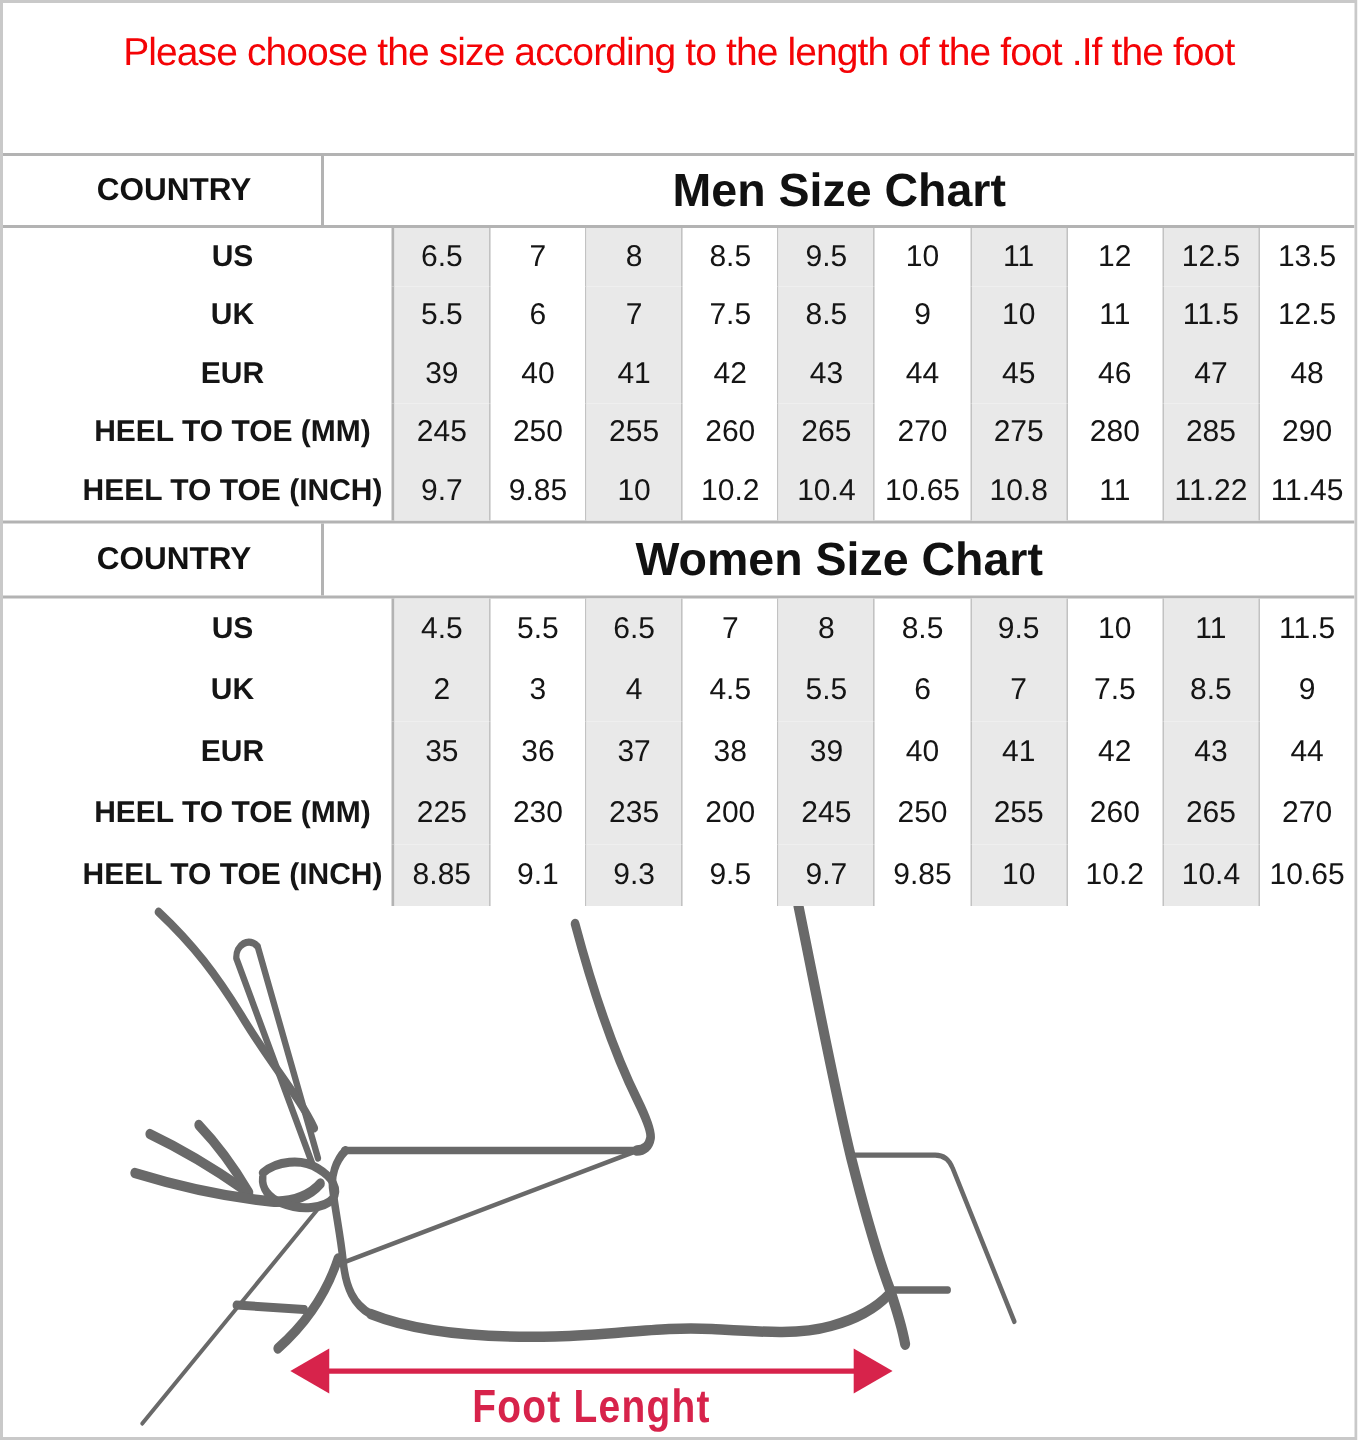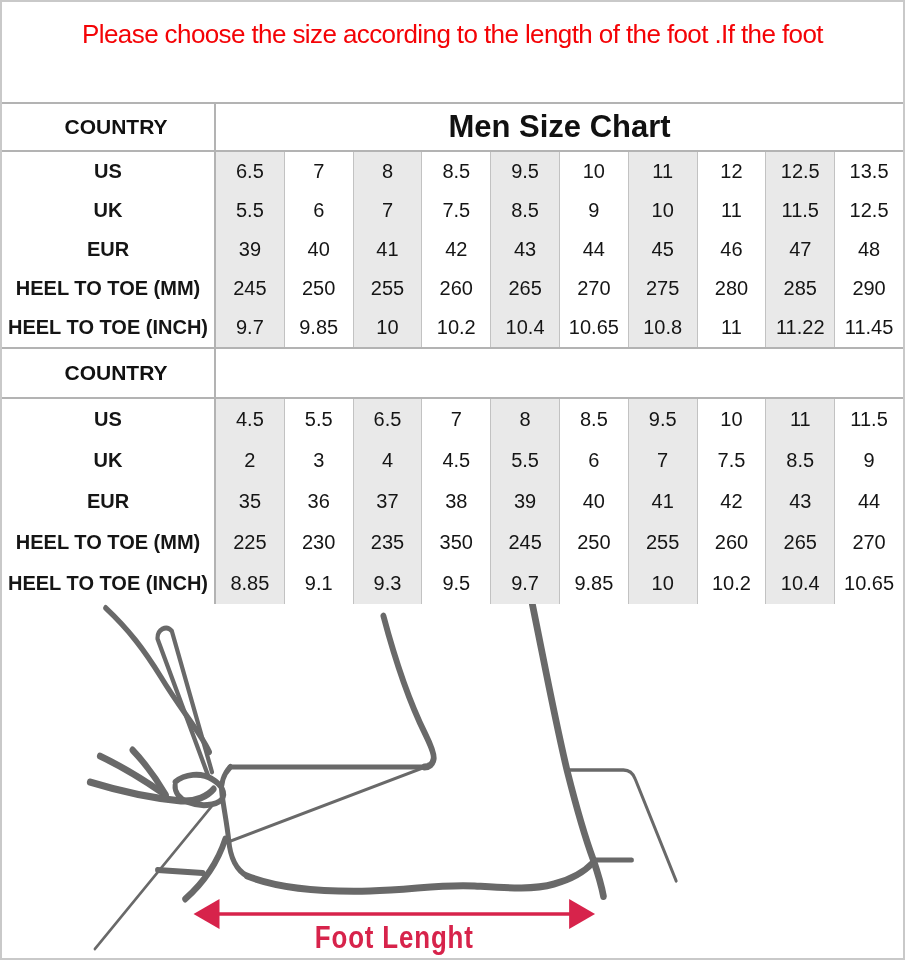--- a/index.html
+++ b/index.html
@@ -39,21 +39,21 @@
     box-sizing:border-box;
     border-right:2px solid #b3b3b3;
     display:flex;align-items:center;justify-content:center;
     font-weight:bold;font-size:21px;color:#111;padding-left:16px;
   }
   .thead .title{
     flex:1;
     display:flex;align-items:center;justify-content:center;
     font-weight:bold;font-size:31px;color:#111;
   }
-  .trow{display:flex;height:39px;}
+  .trow{display:flex;height:39px;margin-left:47px;}
   .size-table.women .trow{height:41px;}
   .cell{
     box-sizing:border-box;
     display:flex;align-items:center;justify-content:center;
     font-size:20px;color:#151515;
   }
   .cell.label{
     width:214px;flex:0 0 214px;
     border-right:2px solid #b3b3b3;
     font-weight:bold;
@@ -150,20 +150,21 @@
           <div class="cell val">11</div>
           <div class="cell val">11.22</div>
           <div class="cell val">11.45</div>
         </div>
       </div>
   </div>
 
   <div class="size-table women">
     <div class="thead">
       <div class="country">COUNTRY</div>
+      <div class="title">Women Size Chart</div>
     </div>
     <div class="tbody">
         <div class="trow">
           <div class="cell label">US</div>
           <div class="cell val">4.5</div>
           <div class="cell val">5.5</div>
           <div class="cell val">6.5</div>
           <div class="cell val">7</div>
           <div class="cell val">8</div>
           <div class="cell val">8.5</div>
@@ -196,21 +197,21 @@
           <div class="cell val">41</div>
           <div class="cell val">42</div>
           <div class="cell val">43</div>
           <div class="cell val">44</div>
         </div>
         <div class="trow">
           <div class="cell label">HEEL TO TOE (MM)</div>
           <div class="cell val">225</div>
           <div class="cell val">230</div>
           <div class="cell val">235</div>
-          <div class="cell val">350</div>
+          <div class="cell val">200</div>
           <div class="cell val">245</div>
           <div class="cell val">250</div>
           <div class="cell val">255</div>
           <div class="cell val">260</div>
           <div class="cell val">265</div>
           <div class="cell val">270</div>
         </div>
         <div class="trow">
           <div class="cell label">HEEL TO TOE (INCH)</div>
           <div class="cell val">8.85</div>

